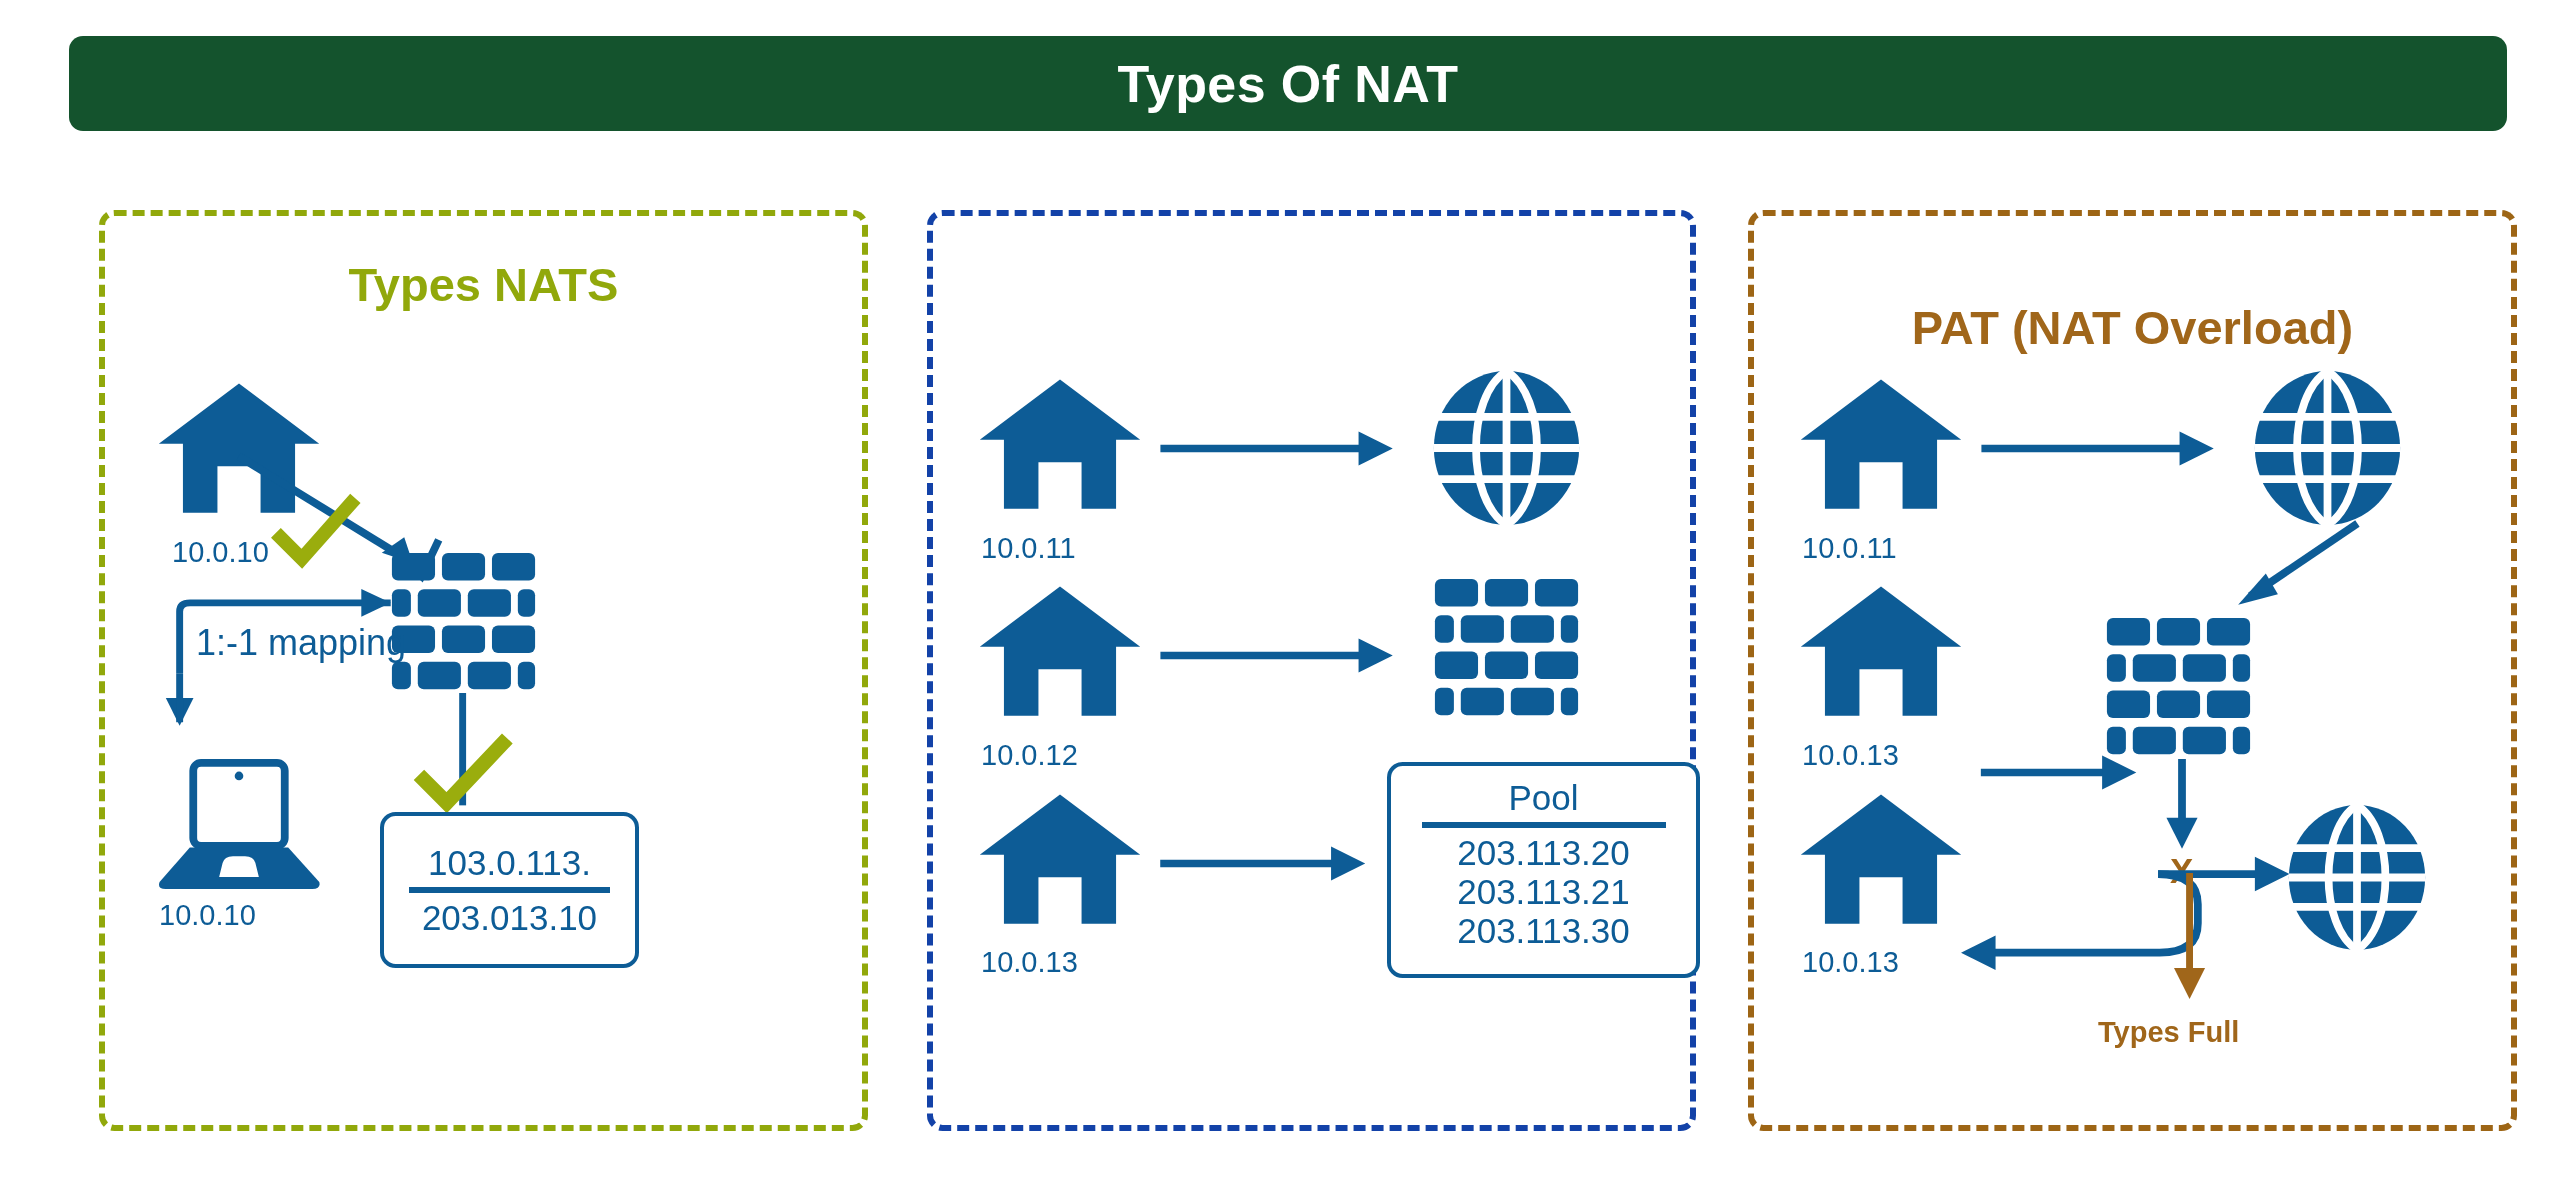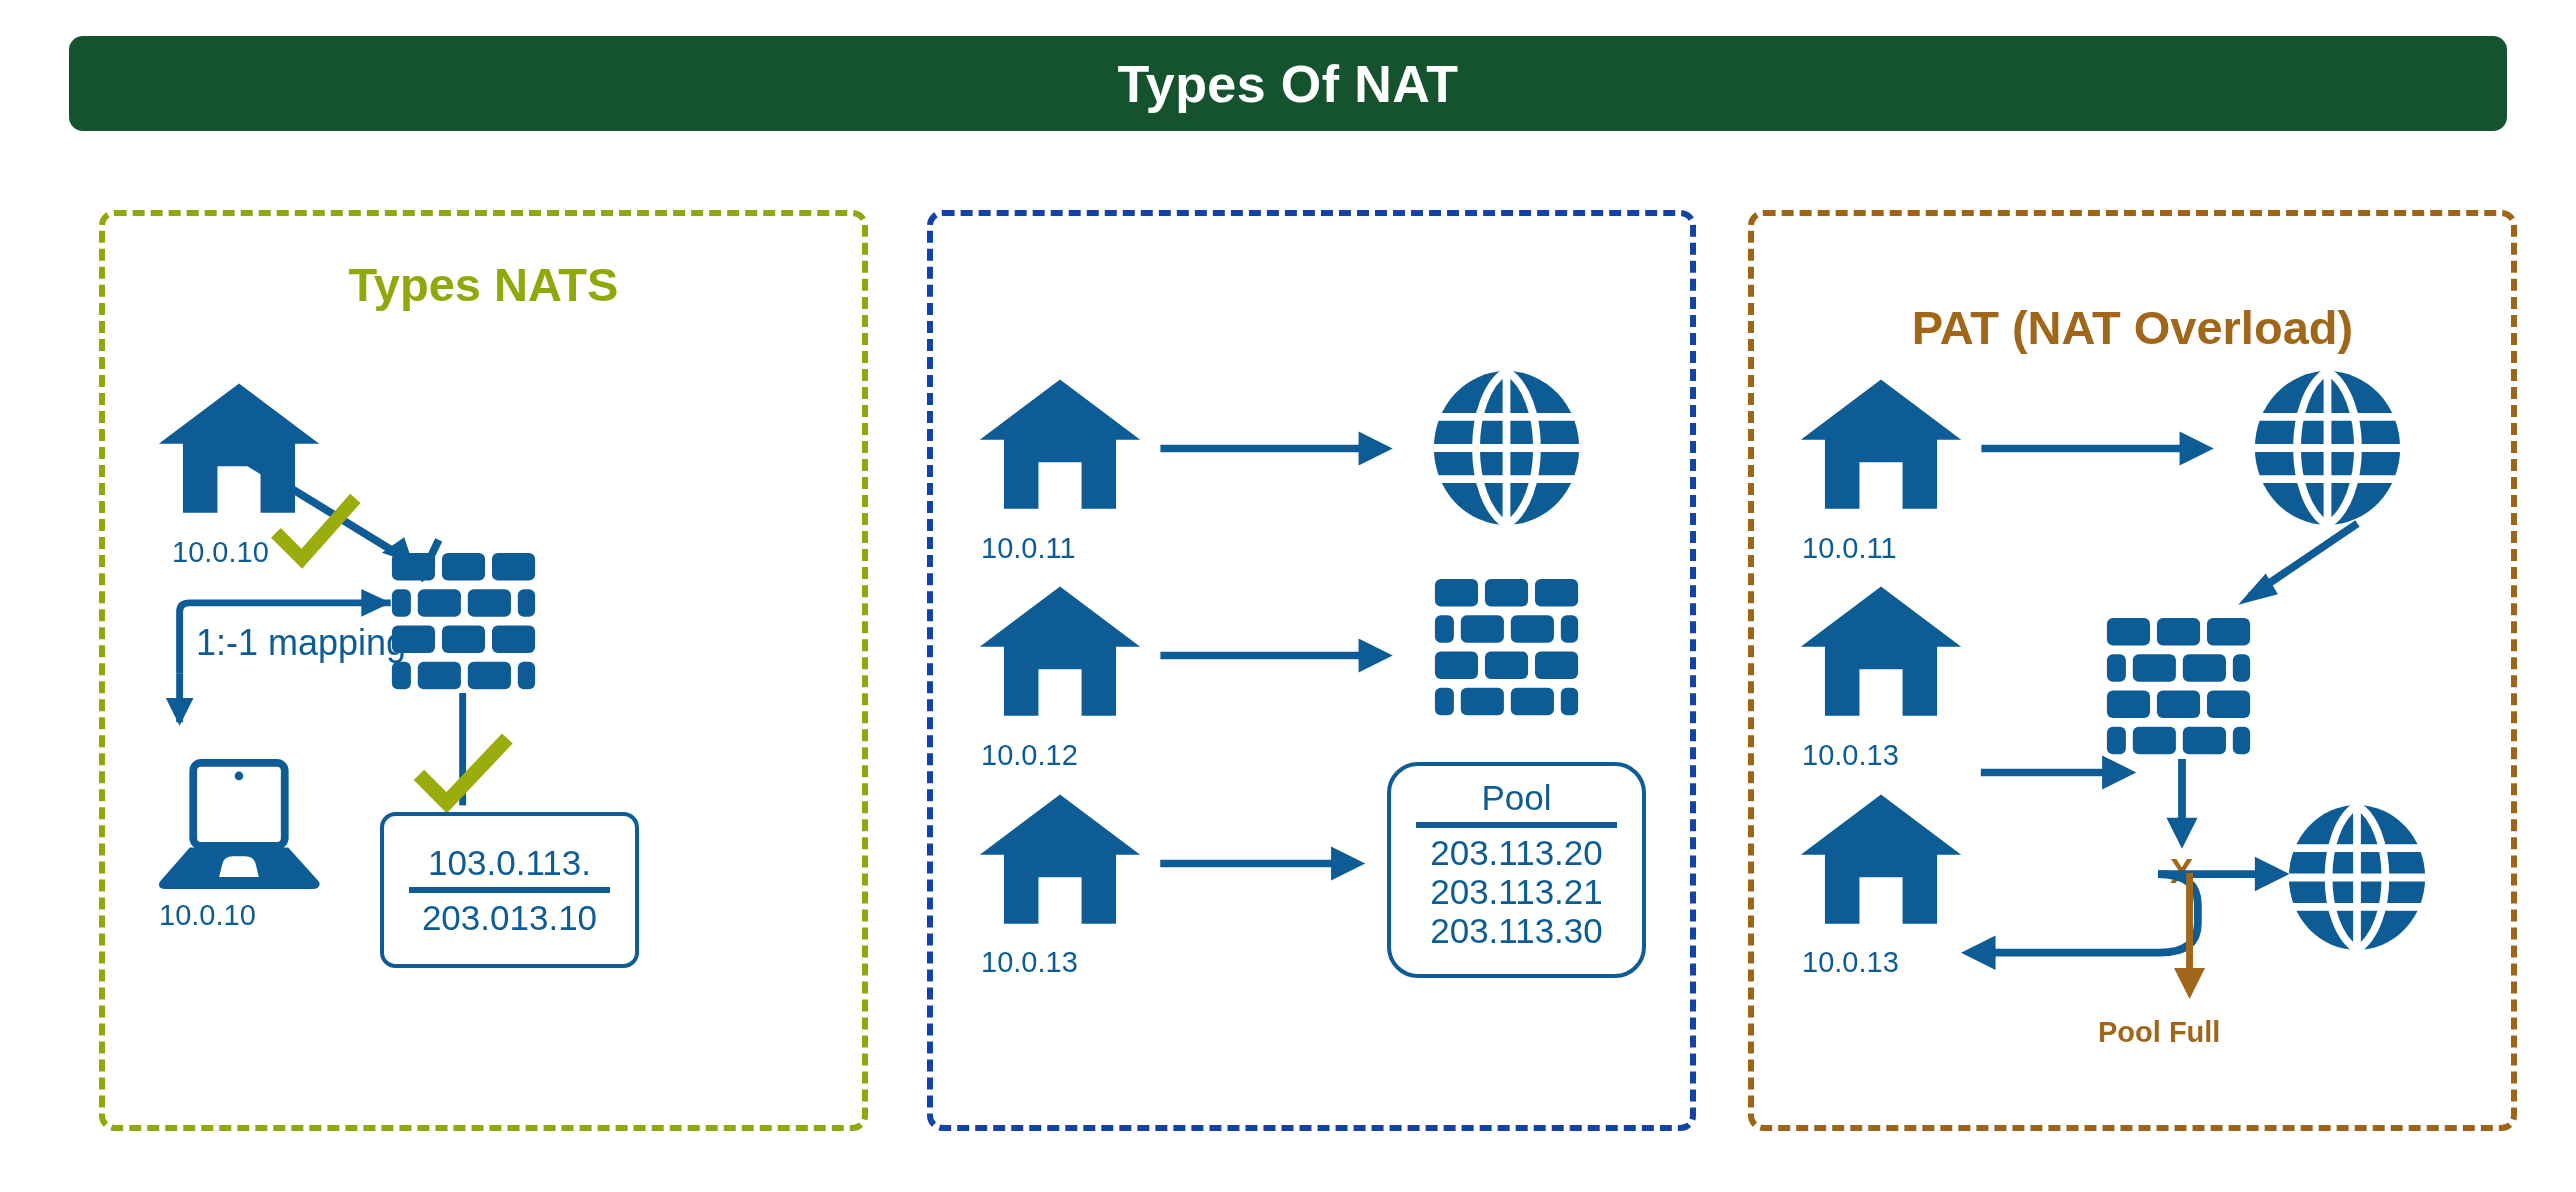--- a/index.html
+++ b/index.html
@@ -277,21 +277,21 @@
       <path d="M95 4 L188 74 L160 74 L160 154 L120 154 L120 100 L70 100 L70 154 L30 154 L30 74 L2 74 Z" fill="#0d5c96"></path>
     </svg>
   </div>
   <div class="ip-label" style="left:48px; top:730px;">10.0.13</div>
 
   <svg class="node" style="left:226px; top:627px;" width="216" height="41" viewBox="0 0 250 48">
     <line x1="0" y1="24" x2="212" y2="24" stroke="#0d5c96" stroke-width="9"></line>
     <path d="M240 24 L200 4 L200 44 Z" fill="#0d5c96"></path>
   </svg>
 
-  <div class="info-box" style="left:454px; top:546px; width:259px; height:216px; justify-content:flex-start; padding-top:12px;border-radius:31px;">
+  <div class="info-box" style="left:454px; top:546px; width:313px; height:216px; justify-content:flex-start; padding-top:12px;">
     <div class="ib-line">Pool</div>
     <div class="ib-rule"></div>
     <div class="ib-line">203.113.20</div>
     <div class="ib-line">203.113.21</div>
     <div class="ib-line">203.113.30</div>
   </div>
 </div>
 
 <div class="panel" id="panel-pat">
   <div class="panel-heading">PAT (NAT Overload)</div>
@@ -379,21 +379,21 @@
     <path d="M22 92 L62 72 L62 112 Z" fill="#0d5c96"></path>
     <line x1="250" y1="1" x2="370" y2="1" stroke="#0d5c96" stroke-width="9"></line>
     <path d="M402 1 L362 -19 L362 21 Z" fill="#0d5c96"></path>
   </svg>
 
   <svg class="node" style="left:413px; top:657px;" width="52" height="138" viewBox="0 0 60 160">
     <line x1="26" y1="0" x2="26" y2="118" stroke="#a0661a" stroke-width="8"></line>
     <path d="M26 146 L8 110 L44 110 Z" fill="#a0661a"></path>
   </svg>
 
-  <div class="brown-label" style="left:344px; top:800px;">Pool Full</div>
+  <div class="brown-label" style="left:344px; top:800px;">Types Full</div>
 
   <div class="node" style="left:534px; top:588px;">
     <svg width="138" height="147" viewBox="0 0 160 170">
       <ellipse cx="80" cy="85" rx="79" ry="84" fill="#0d5c96"></ellipse>
       <g stroke="#ffffff" stroke-width="9" fill="none">
         <line x1="1" y1="51" x2="159" y2="51"></line>
         <line x1="1" y1="85" x2="159" y2="85"></line>
         <line x1="1" y1="119" x2="159" y2="119"></line>
         <line x1="80" y1="1" x2="80" y2="169"></line>
         <path d="M80 1 C36 29 36 141 80 169"></path>

